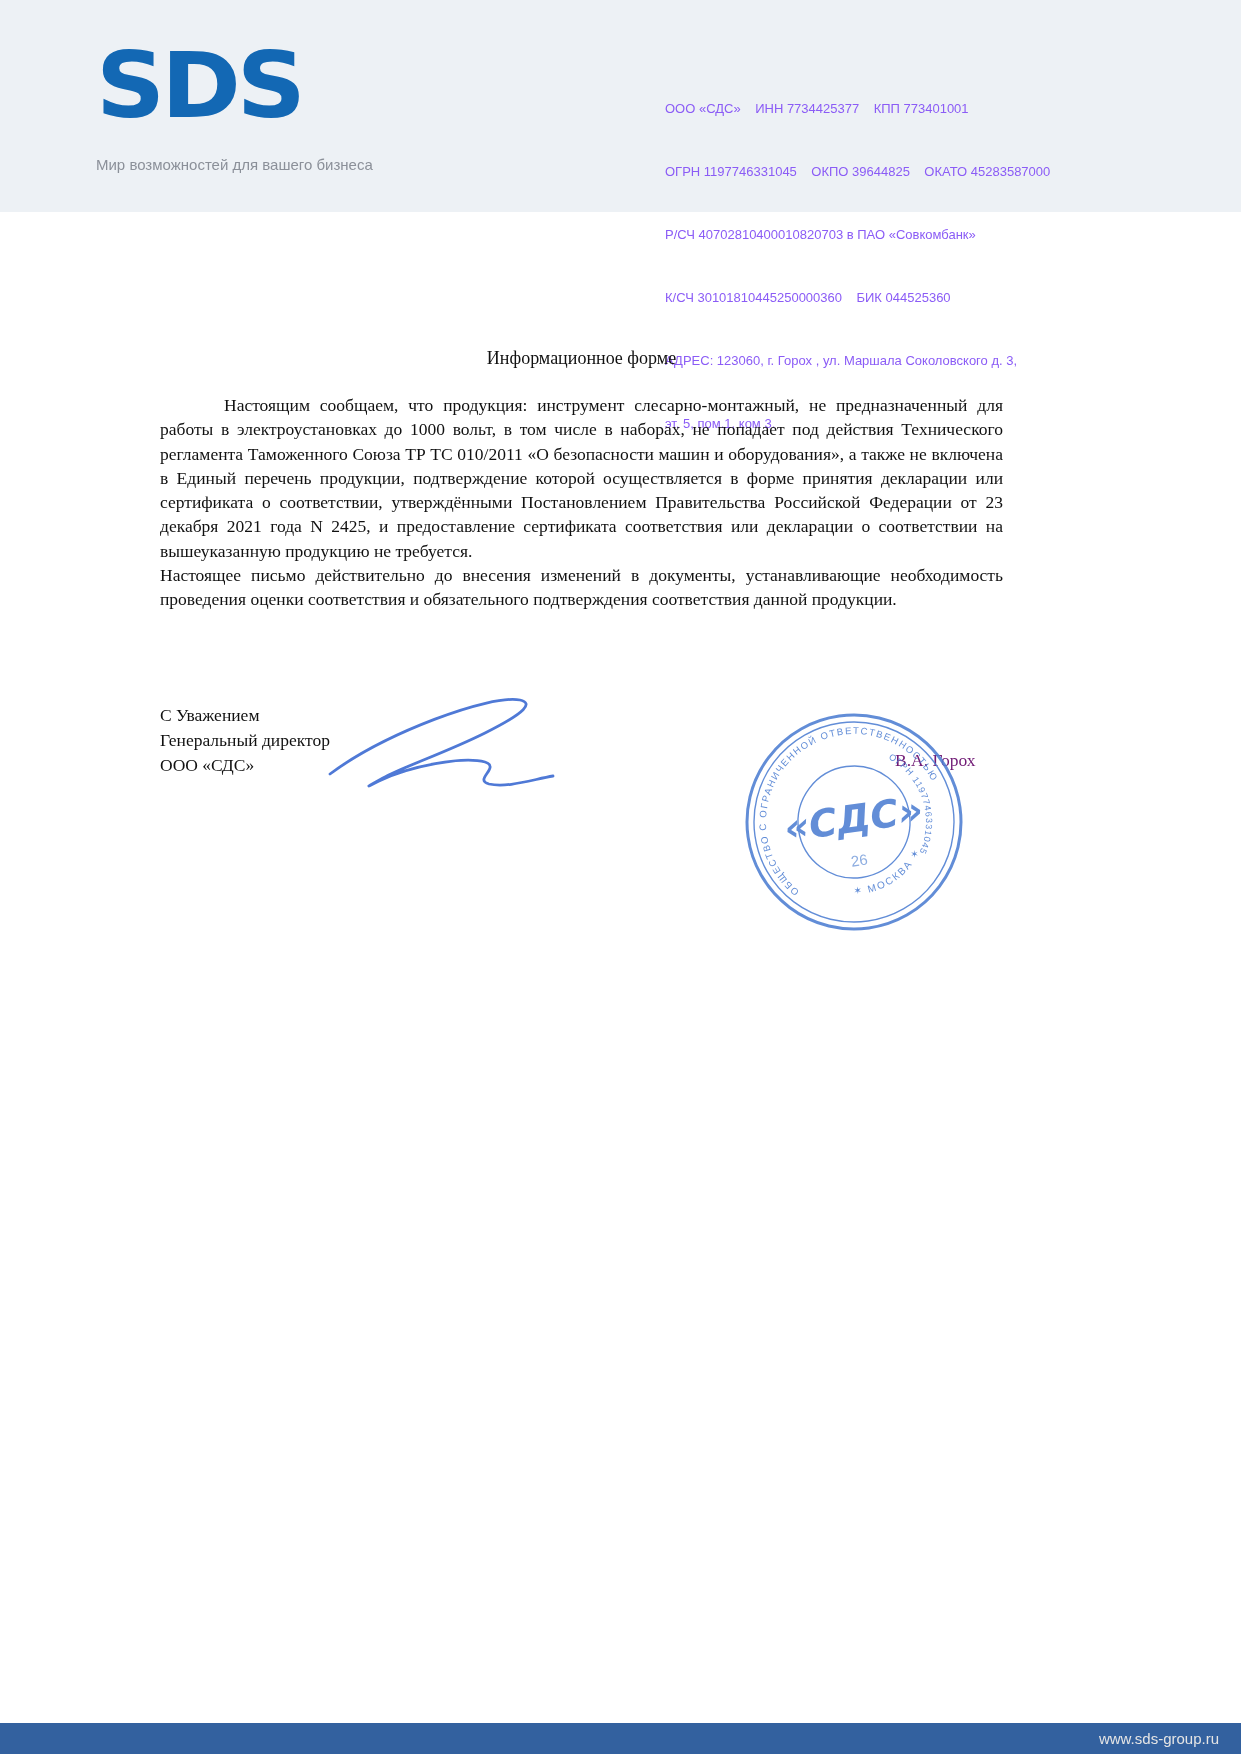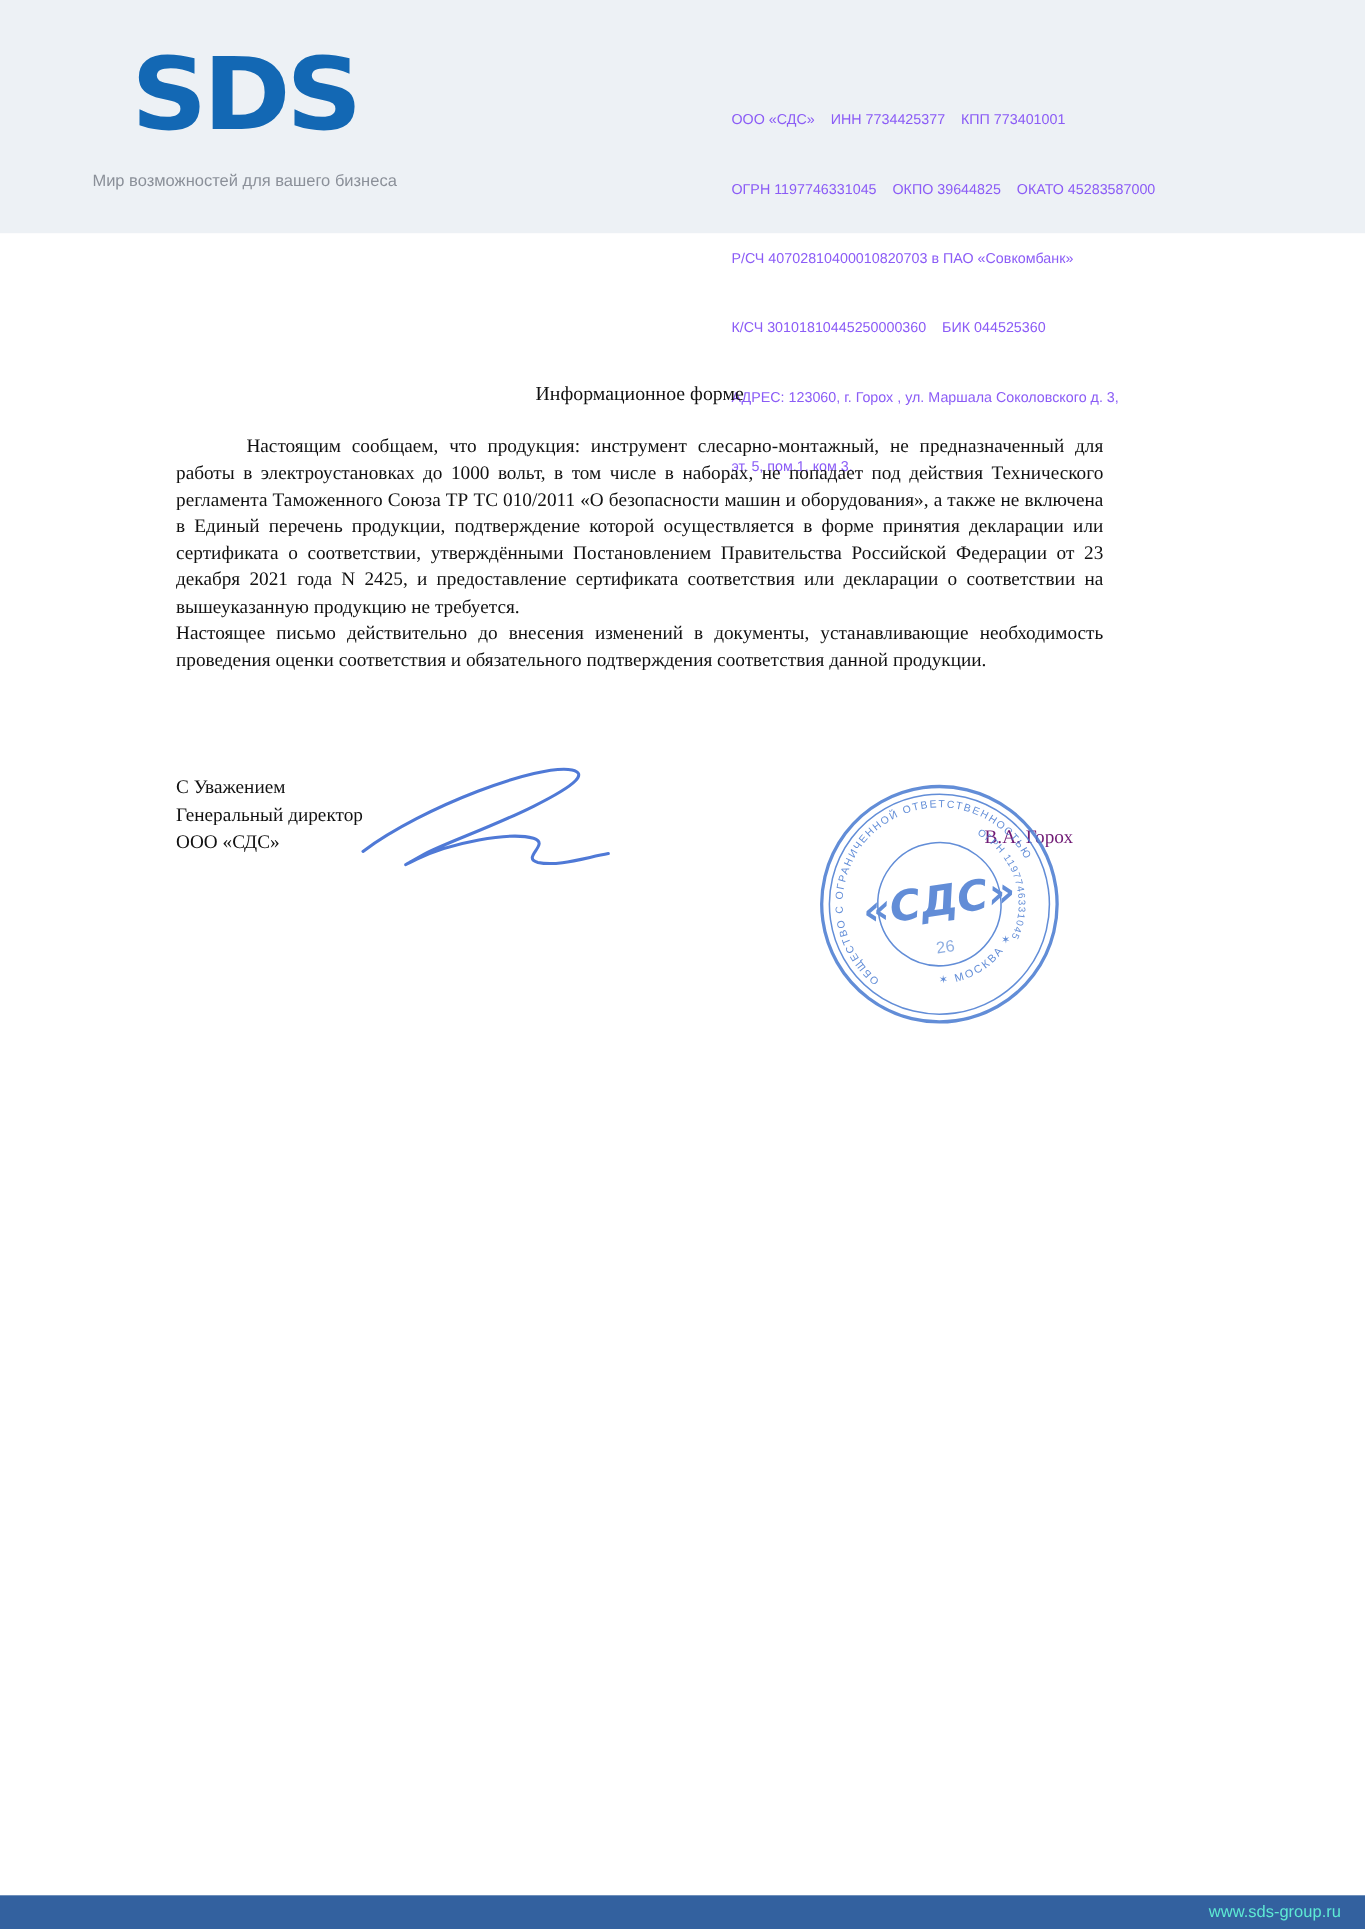--- a/index.html
+++ b/index.html
@@ -17,23 +17,22 @@
 
   
   .letterhead {
     position: absolute;
     top: 0; left: 0; right: 0;
     height: 212px;
     background: #edf1f5;
   }
   .logo-block {
     position: absolute;
-    left: 84px;
+    left: 96px;
     top: 38px;
-    text-align: center;
   }
   .logo-text {
     font-family: "DejaVu Sans", sans-serif;
     font-weight: 800;
     font-size: 96px;
     line-height: 96px;
     letter-spacing: -4px;
     color: #1368b4;
     transform: scaleY(0.95);
   }
@@ -154,21 +153,21 @@
     height: 31px;
     background: #33619f;
   }
   .footer-url {
     position: absolute;
     right: 22px;
     top: 0;
     line-height: 31px;
     font-family: "Liberation Sans", sans-serif;
     font-size: 15px;
-    color: #5eead4;
+    color: #e5e5e5;
     text-decoration: none;
     cursor: pointer;
   }
 </style>
 </head>
 <body>
 
 <div class="page">
 
   <header class="letterhead">

